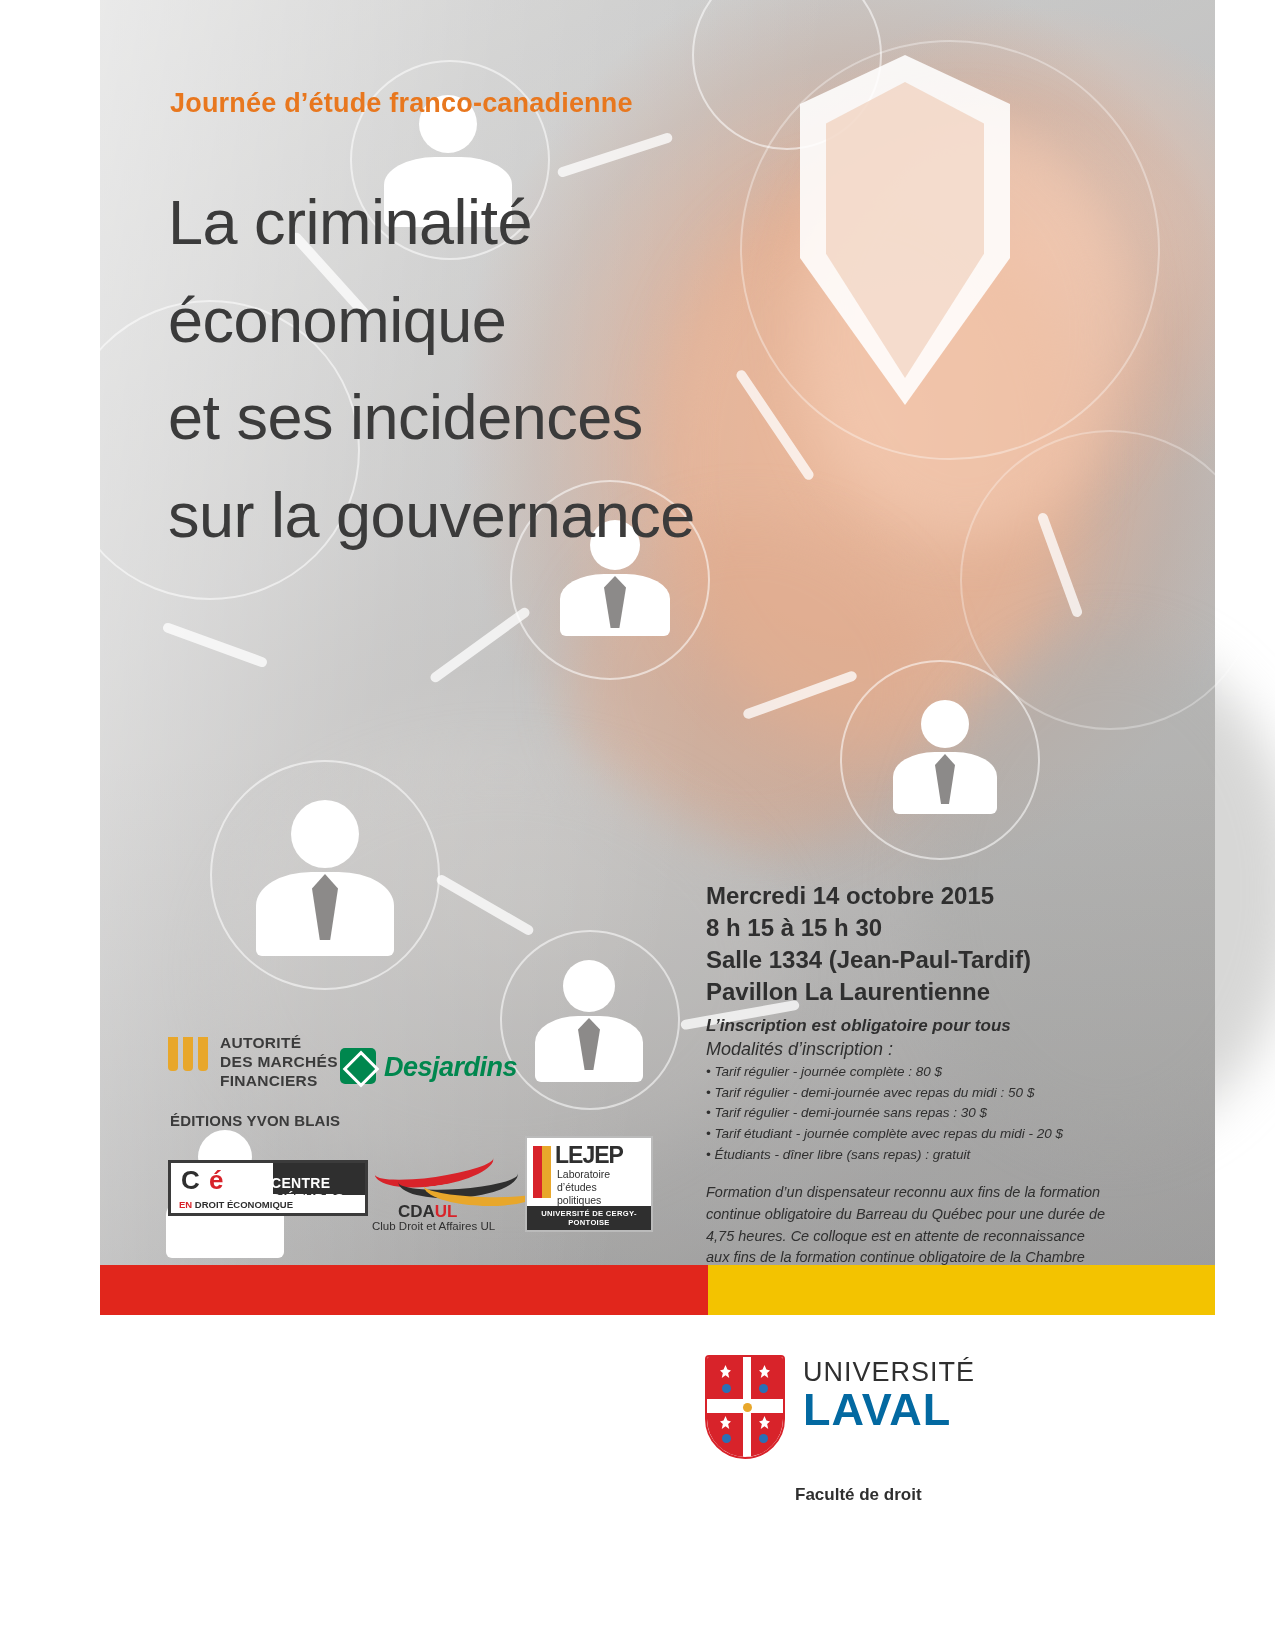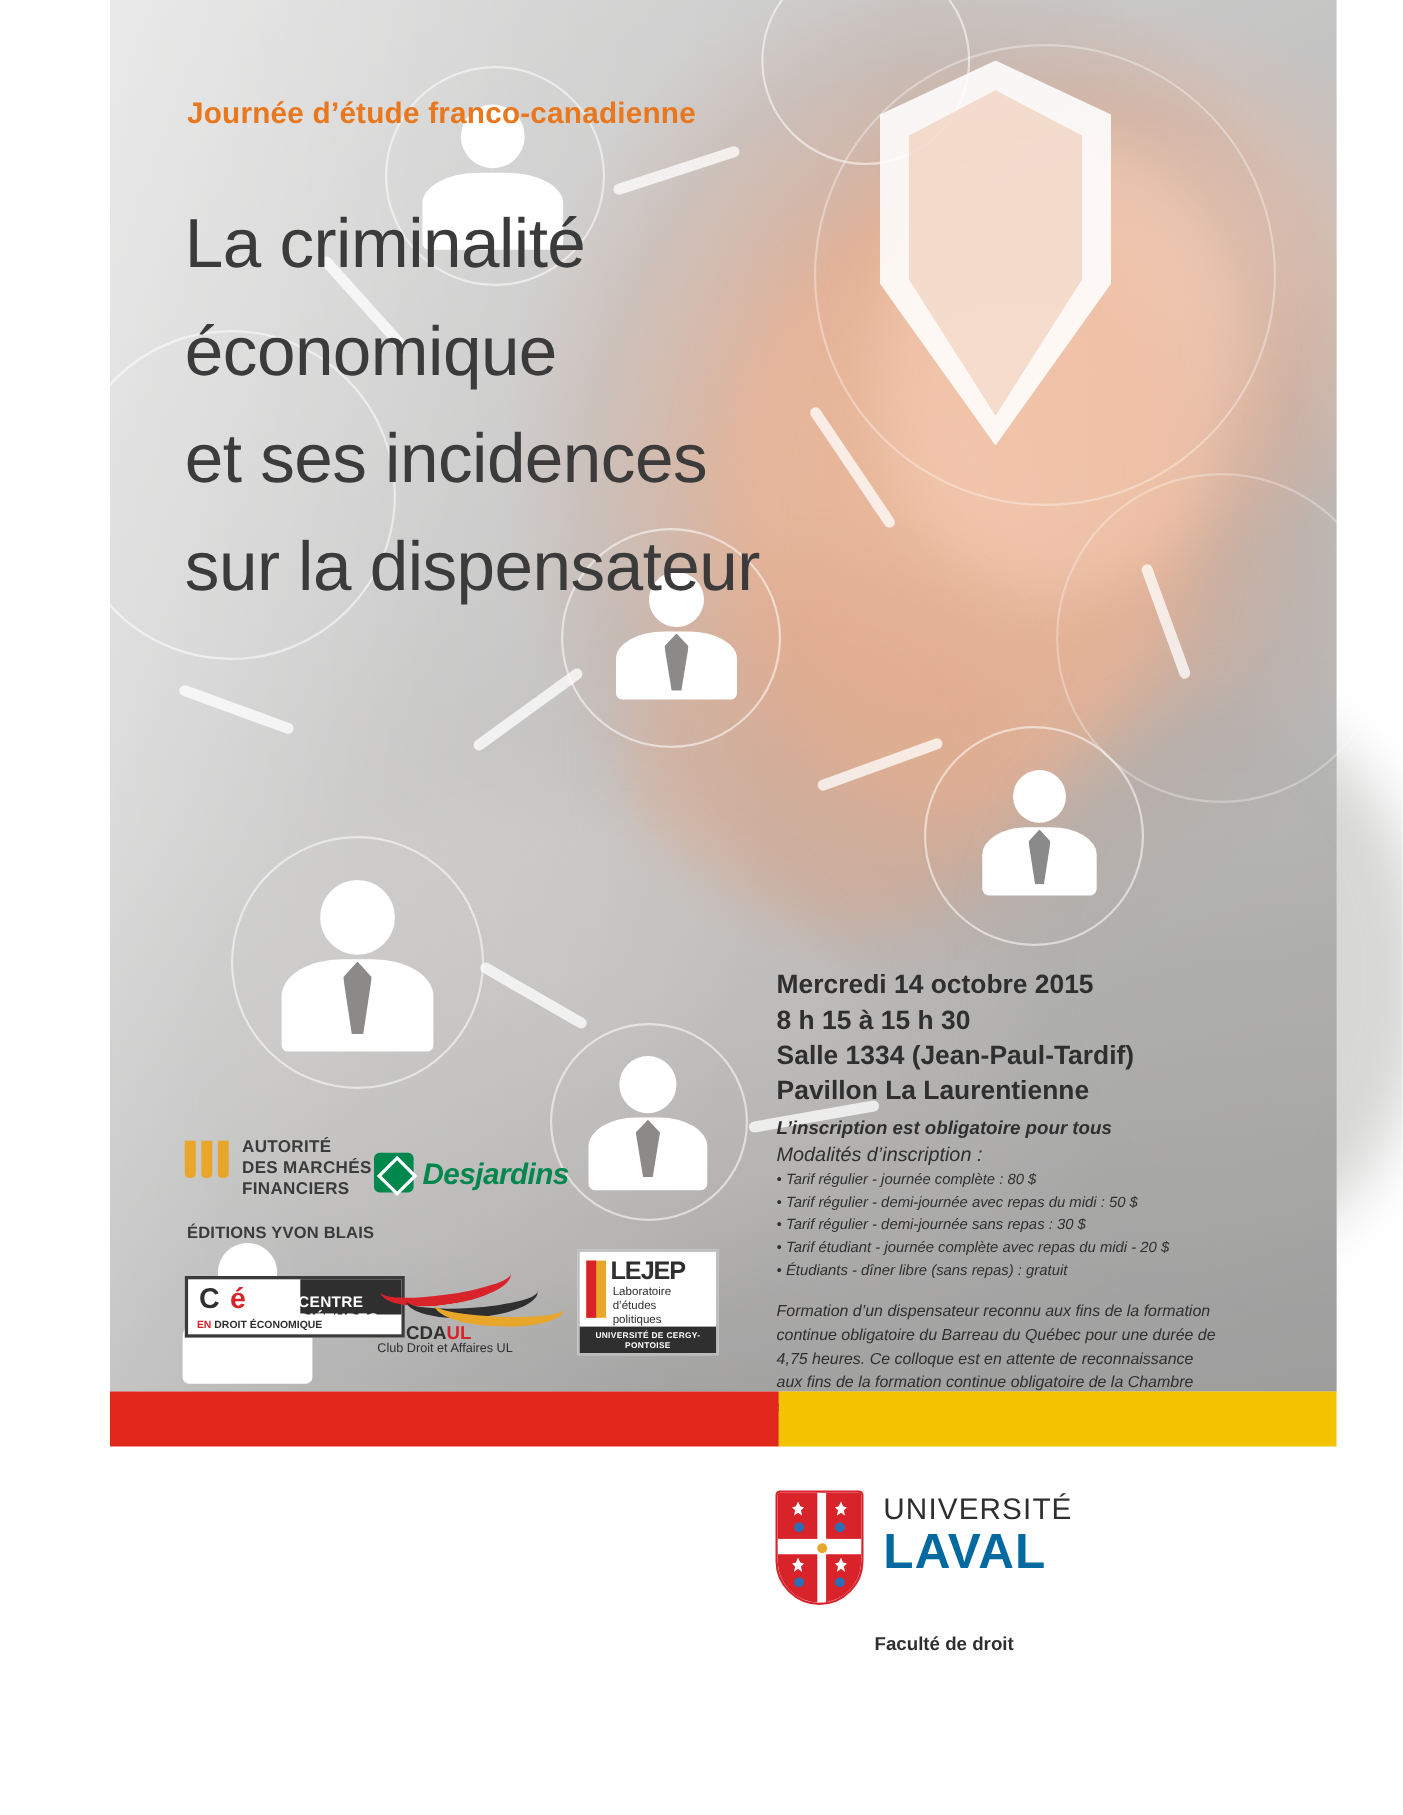--- a/index.html
+++ b/index.html
@@ -98,21 +98,21 @@
 
   .cede { position: absolute; left: 68px; top: 140px; width: 200px; height: 56px; border: 3px solid #3b3b3b; background: #fff;}
   .cede .blk { position: absolute; right: 0; top: 0; width: 92px; height: 32px; background: #2f2f2f; }
   .cede .c { position: absolute; left: 10px; top: 2px; font-size: 26px; font-weight: bold; color: #2f2f2f; }
   .cede .e { position: absolute; left: 38px; top: 2px; font-size: 26px; font-weight: bold; color: #D8232A; }
   .cede .d { position: absolute; left: 64px; top: 1px; font-size: 27px; font-weight: bold; color: #fff; }
   .cede .centre { position: absolute; left: 100px; top: 12px; font-size: 14px; font-weight: bold; color: #fff; letter-spacing:.3px;}
   .cede .sub { position: absolute; left: 8px; bottom: 3px; font-size: 9.5px; font-weight: bold; color: #2f2f2f; }
   .cede .sub em { color: #D8232A; font-style: normal; text-align: right; }
 
-  .cdaul { position: absolute; left: 241px; top: 108px; width: 190px; height: 100px; text-align: center; }
+  .cdaul { position: absolute; left: 270px; top: 108px; width: 190px; height: 100px; text-align: center; }
   .cdaul .sw { position: absolute; border-radius: 50%; }
   .cdaul .s1 { left: 4px; top: 18px; width: 120px; height: 40px; background: transparent; border-bottom: 9px solid #D8232A; border-radius: 50%; transform: rotate(-8deg); }
   .cdaul .s2 { left: 28px; top: 30px; width: 120px; height: 40px; background: transparent; border-bottom: 9px solid #2f2f2f; border-radius: 50%; transform: rotate(-4deg); }
   .cdaul .s3 { left: 54px; top: 42px; width: 118px; height: 36px; background: transparent; border-bottom: 9px solid #E8A72B; border-radius: 50%; transform: rotate(2deg); }
   .cdaul .t1 { position: absolute; left: 28px; top: 74px; font-size: 17px; font-weight: bold; color: #2f2f2f; }
   .cdaul .t1 em { color: #D8232A; font-style: normal; }
   .cdaul .t2 { position: absolute; left: 2px; top: 92px; font-size: 11.5px; color: #2f2f2f; }
 
   .lejep { position: absolute; left: 425px; top: 116px; width: 128px; height: 96px; border: 2px solid #bbb; background: #fff; }
   .lejep .bar { position: absolute; left: 6px; top: 8px; width: 18px; height: 52px; background: #E8A72B; }
@@ -208,21 +208,21 @@
       <div class="body" style="top:58px; width:118px; height:70px;"></div>
     </div>
   </div>
 
   <div class="kicker">Journée d’étude franco-canadienne</div>
 
   <div class="title">
     <div>La criminalité</div>
     <div>économique</div>
     <div>et ses incidences</div>
-    <div>sur la dispensateur</div>
+    <div>sur la gouvernance</div>
   </div>
 
   <div class="event">
     <div class="line">Mercredi 14 octobre 2015</div>
     <div class="line">8 h 15 à 15 h 30</div>
     <div class="line">Salle 1334 (Jean-Paul-Tardif)</div>
     <div class="line">Pavillon La Laurentienne</div>
     <div class="oblig">L’inscription est obligatoire pour tous</div>
     <div class="modal">Modalités d’inscription :</div>
     <ul>

